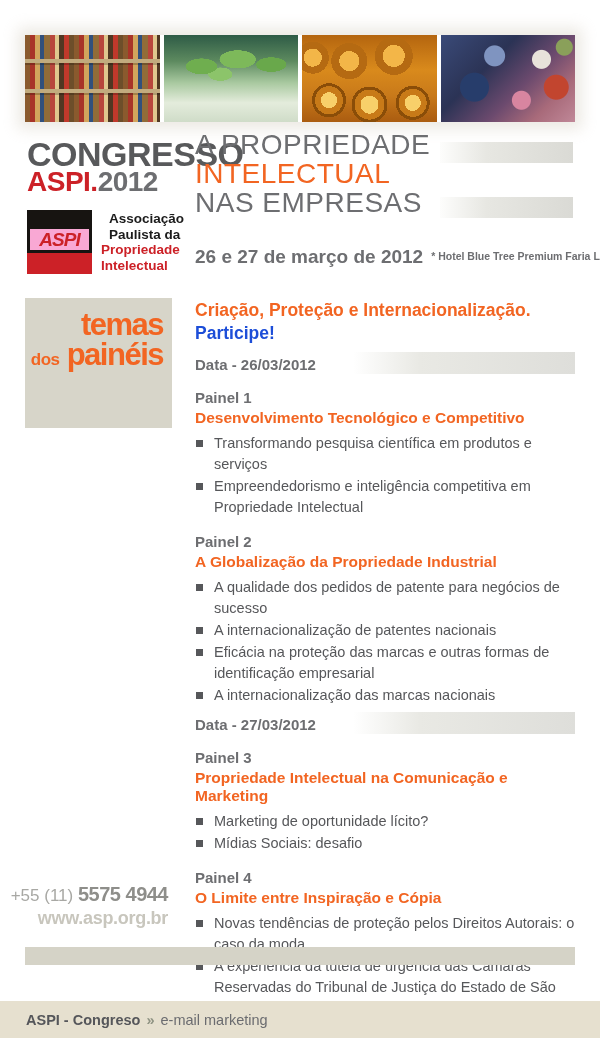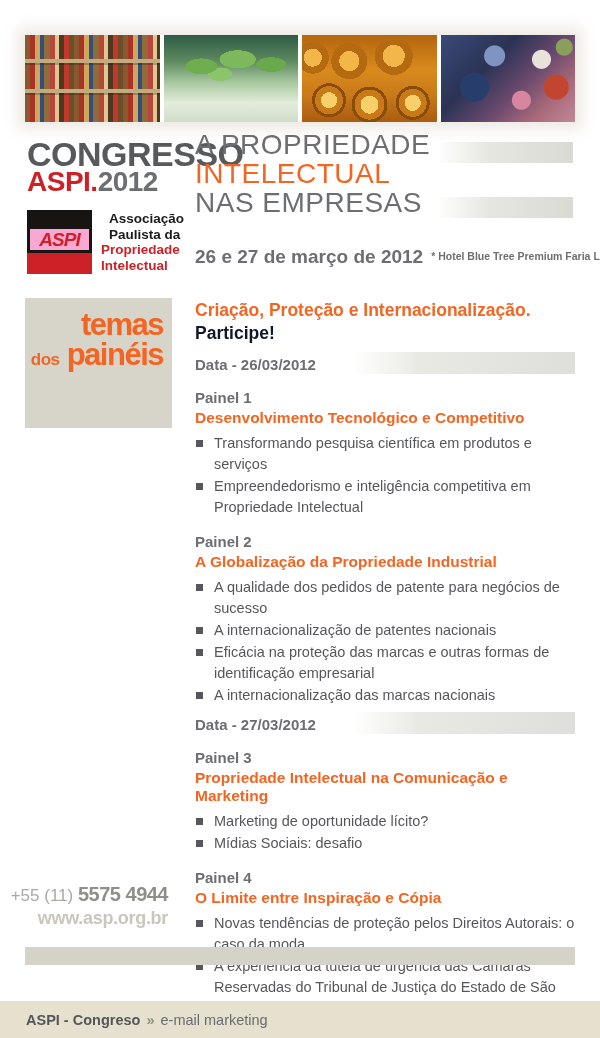--- a/index.html
+++ b/index.html
@@ -72,21 +72,21 @@
   .temas-box { position:absolute; left:25px; top:298px; width:147px; height:130px; background:#d7d5c9;
     text-align:right; padding:12px 9px 0 0; color:#f26522; font-weight:bold; }
   .temas-l1 { font-size:31px; line-height:29px; letter-spacing:-1.5px; }
   .temas-l2 { font-size:31px; line-height:32px; letter-spacing:-1.5px; }
   .temas-small { font-size:17px; letter-spacing:-.5px; }
 
   
   .main-col { position:absolute; left:195px; top:299px; width:385px; }
   .lead { font-size:17.5px; font-weight:bold; line-height:23px; }
   .lead-l1 { color:#f26522; }
-  .lead-l2 { color:#0f172a; }
+  .lead-l2 { color:#1d4ed8; }
 
   .date-label-row { position:relative; margin-top:11px; }
   .date-label { font-size:15px; font-weight:bold; color:#6d6e71; }
   .date-bar { position:absolute; left:158px; top:-4px; width:222px; height:22px;
     background:linear-gradient(to right, rgba(231,231,226,0) 0%, #e9e9e4 30%, #dededa 100%); }
 
   .panel-label { margin-top:15px; font-size:15px; font-weight:bold; color:#6d6e71; }
   .panel-title { margin-top:3px; font-size:15.5px; font-weight:bold; color:#f26522; }
   ul.bullets { margin-top:6px; list-style:none; }
   ul.bullets li { position:relative; padding-left:19px; font-size:14.5px; color:#56575a; line-height:21px; margin-top:1px; }

